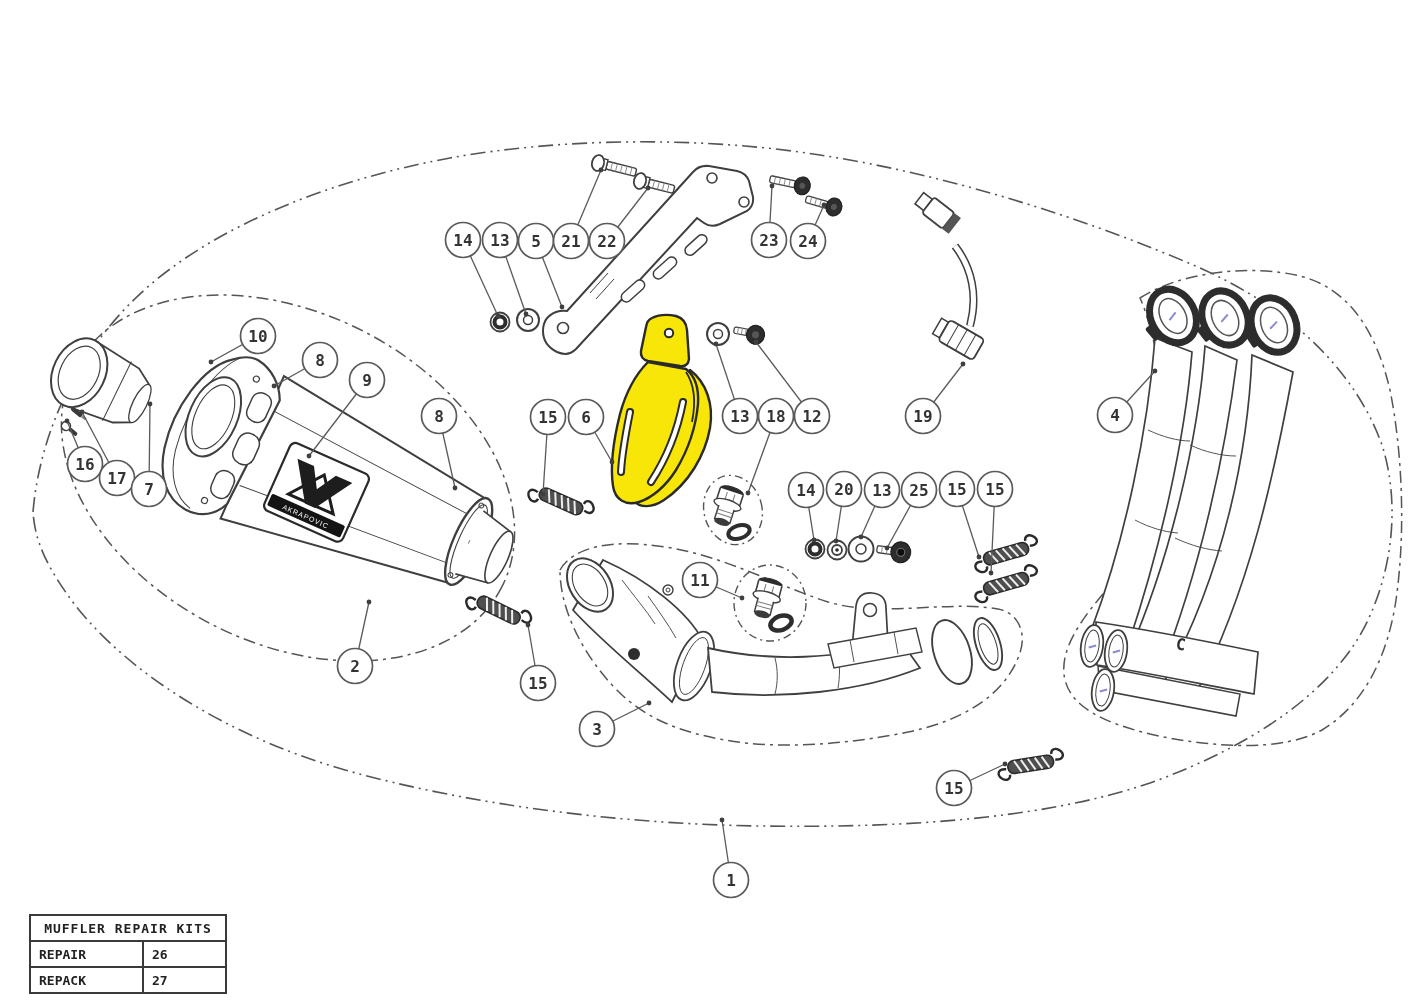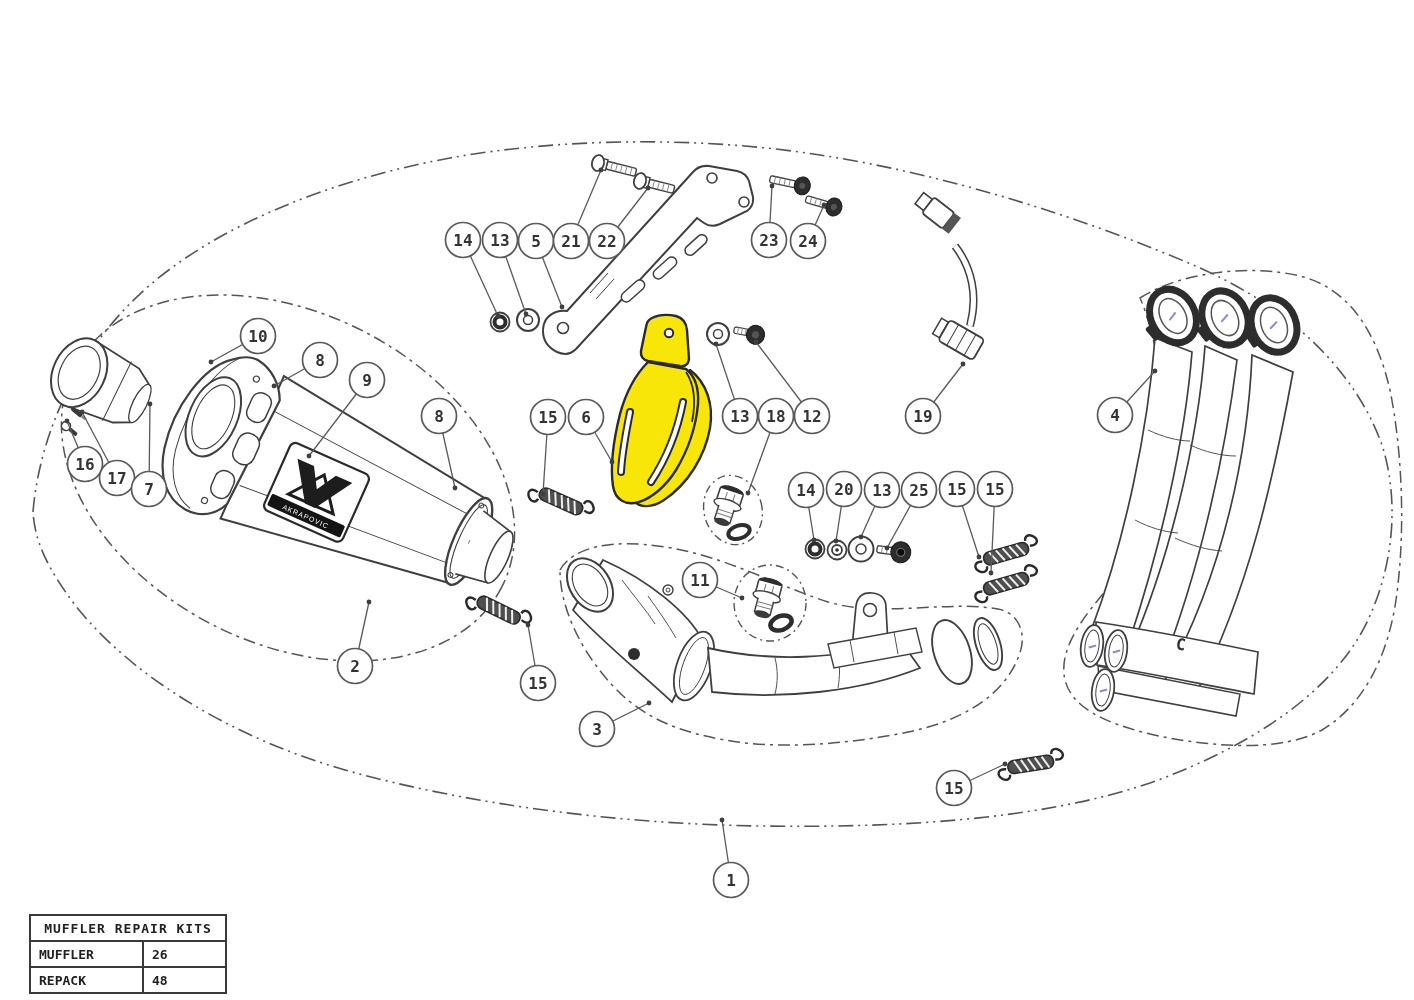--- a/index.html
+++ b/index.html
@@ -493,22 +493,22 @@
 </svg>
 
 <table class="kits-table">
   <thead>
     <tr>
           <th colspan="2">MUFFLER REPAIR KITS</th>
         </tr>
   </thead>
   <tbody>
     <tr>
-      <td class="c1">MUFFLER</td>
+      <td class="c1">REPAIR</td>
       <td class="c2">26</td>
     </tr>
     <tr>
       <td class="c1">REPACK</td>
-      <td class="c2">48</td>
+      <td class="c2">27</td>
     </tr>
   </tbody>
 </table>
 </div>
 
 </body></html>

